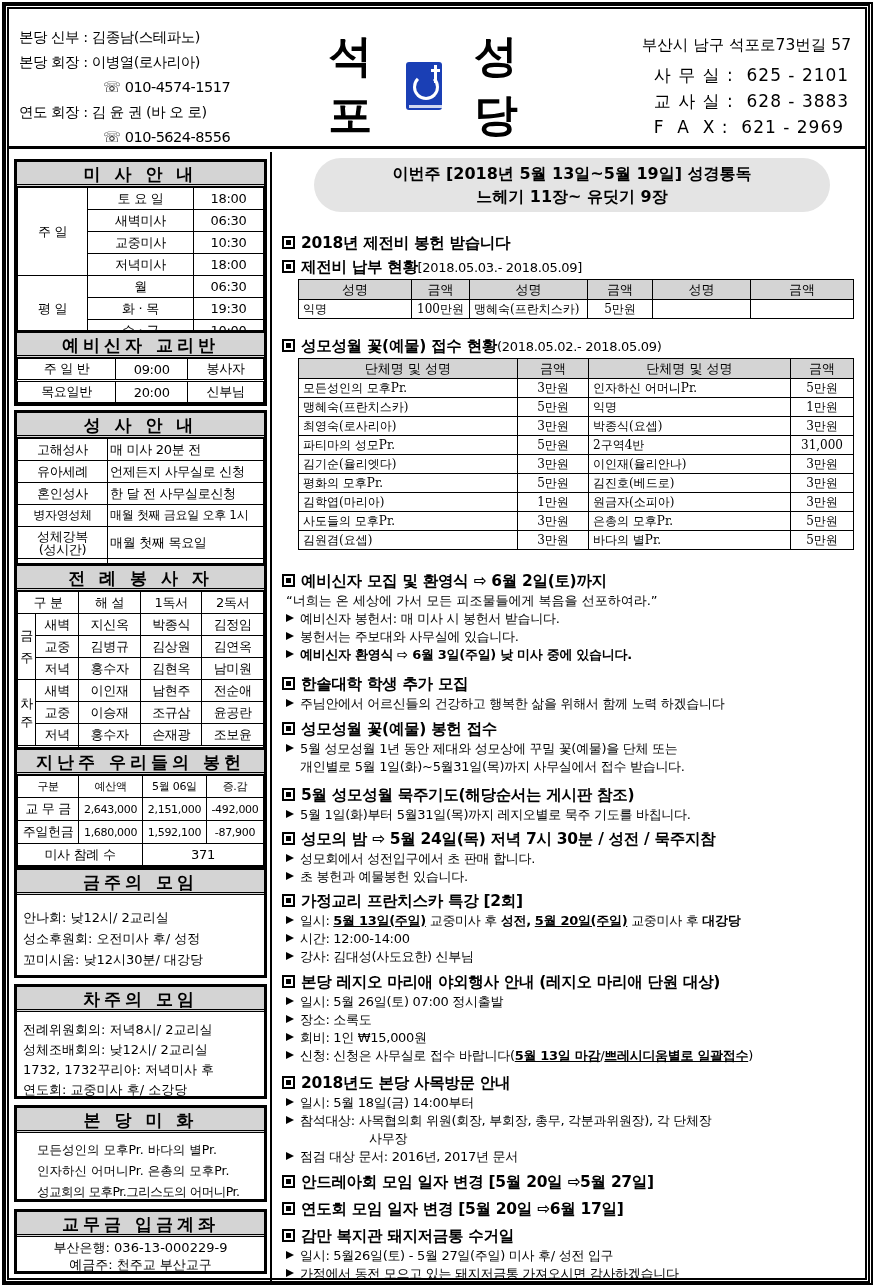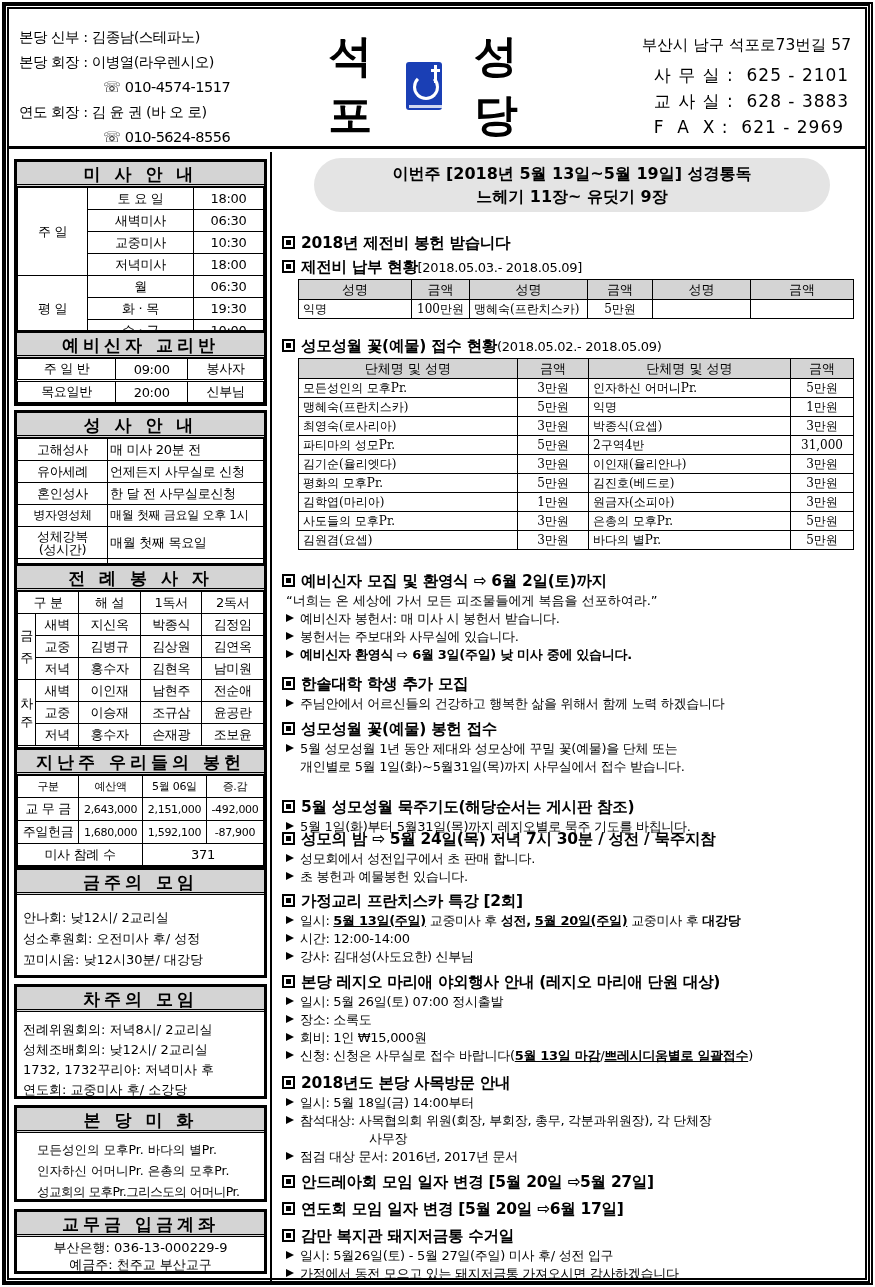--- a/index.html
+++ b/index.html
@@ -52,21 +52,21 @@
 </style>
 </head>
 <body>
 
 <div class="outer-shadow"></div>
 <div class="page">
 
   <div class="header">
     <div class="hdr-left">
       <div class="line">본당 신부 : 김종남(스테파노)</div>
-      <div class="line">본당 회장 : 이병열(라우렌시오)</div>
+      <div class="line">본당 회장 : 이병열(로사리아)</div>
       <div class="line phone">☏ 010-4574-1517</div>
       <div class="line">연도 회장 : 김 윤 권 (바 오 로)</div>
       <div class="line phone">☏ 010-5624-8556</div>
     </div>
     <div class="hdr-center">
       <div class="title-row">
         <span class="title-word">석포</span>
         <div class="logo">
           <div class="ring"></div>
             <div class="cross-v"></div>
@@ -276,21 +276,21 @@
       <div class="box-body" style="padding-top:8px;line-height:20px;">
         <div>전례위원회의: 저녁8시/ 2교리실</div>
         <div>성체조배회의: 낮12시/ 2교리실</div>
         <div>1732, 1732꾸리아: 저녁미사 후</div>
         <div>연도회: 교중미사 후/ 소강당</div>
       </div>
     </div>
 
     <div class="box" style="top:953px;height:97px;">
       <div class="box-title">본 당 미 화</div>
-      <div class="box-body" style="padding-top:6px;padding-left:5px;font-size:12.5px;margin-left:15px;">
+      <div class="box-body" style="padding-top:6px;padding-left:20px;font-size:12.5px;">
         <div>모든성인의 모후Pr. 바다의 별Pr.</div>
         <div>인자하신 어머니Pr. 은총의 모후Pr.</div>
         <div style="white-space:nowrap;letter-spacing:-0.5px;">성교회의 모후Pr.그리스도의 어머니Pr.</div>
       </div>
     </div>
 
     <div class="box" style="top:1057px;height:65px;">
       <div class="box-title">교무금 입금계좌</div>
       <div class="box-body" style="padding-top:2px;text-align:center;line-height:17px;">
         <div>부산은행: 036-13-000229-9</div>
@@ -413,21 +413,21 @@
       <div class="sec-h"><span class="sq"></span><span>한솔대학 학생 추가 모집</span></div>
       <div class="bul"><span class="tri"></span><span>주님안에서 어르신들의 건강하고 행복한 삶을 위해서 함께 노력 하겠습니다</span></div>
     </div>
 
     <div class="sec" style="top:566px;">
       <div class="sec-h"><span class="sq"></span><span>성모성월 꽃(예물) 봉헌 접수</span></div>
       <div class="bul"><span class="tri"></span><span>5월 성모성월 1년 동안 제대와 성모상에 꾸밀 꽃(예물)을 단체 또는</span></div>
       <div class="bul" style="padding-left:18px;">개인별로 5월 1일(화)~5월31일(목)까지 사무실에서 접수 받습니다.</div>
     </div>
 
-    <div class="sec" style="top:632px;margin-top:12px;">
+    <div class="sec" style="top:632px;">
       <div class="sec-h"><span class="sq"></span><span>5월 성모성월 묵주기도(해당순서는 게시판 참조)</span></div>
       <div class="bul"><span class="tri"></span><span>5월 1일(화)부터 5월31일(목)까지 레지오별로 묵주 기도를 바칩니다.</span></div>
     </div>
 
     <div class="sec" style="top:676px;">
       <div class="sec-h"><span class="sq"></span><span>성모의 밤 ⇨ 5월 24일(목) 저녁 7시 30분 / 성전 / 묵주지참</span></div>
       <div class="bul"><span class="tri"></span><span>성모회에서 성전입구에서 초 판매 합니다.</span></div>
       <div class="bul"><span class="tri"></span><span>초 봉헌과 예물봉헌 있습니다.</span></div>
     </div>
 

